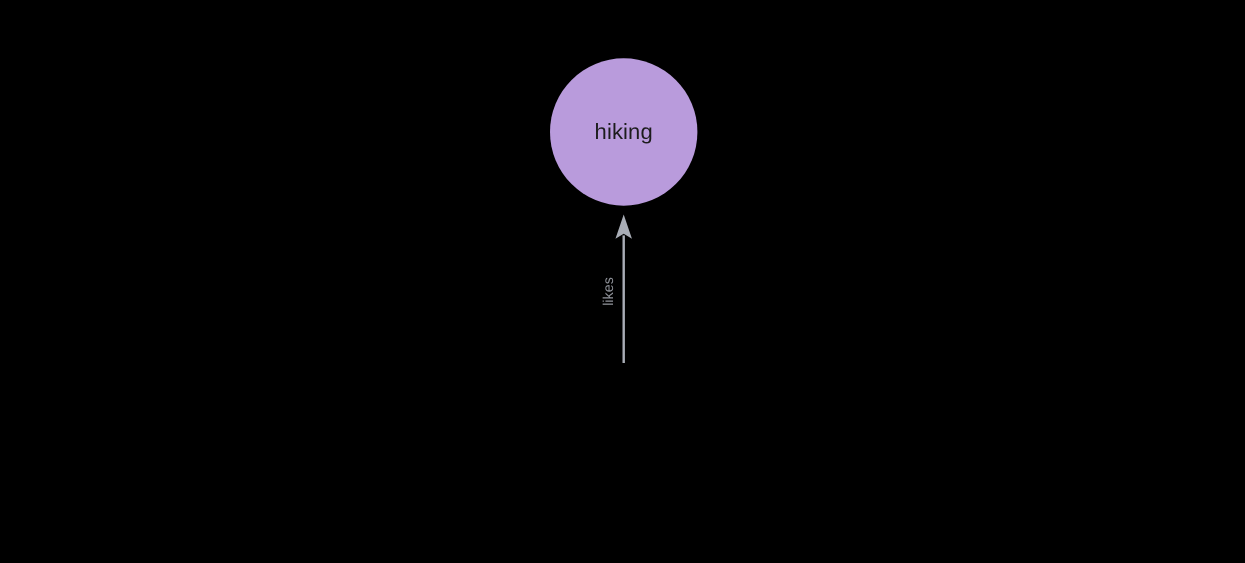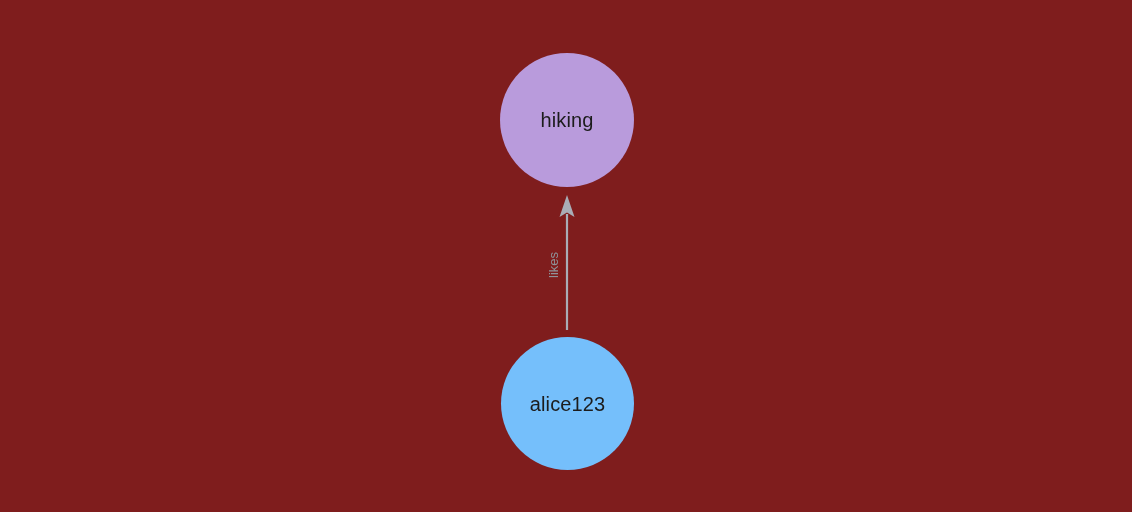--- a/index.html
+++ b/index.html
@@ -9,21 +9,21 @@
   body {
     width: 1132px;
     height: 512px;
     overflow: hidden;
     font-family: "Liberation Sans", sans-serif;
   }
   #graph-canvas {
     position: relative;
     width: 1132px;
     height: 512px;
-    background: #7f1d1d;
+    background: #000000;
   }
   .graph-svg {
     position: absolute;
     left: 0;
     top: 0;
     width: 1132px;
     height: 512px;
   }
   .node {
     position: absolute;
@@ -81,17 +81,14 @@
       <polygon points="567,195 574.5,217 567,212.5 559.5,217" fill="#a9adb6"></polygon>
     </g>
   </svg>
 
   <div class="edge-label">likes</div>
 
   <div class="node" id="node-hiking">
     <span class="node-label">hiking</span>
   </div>
 
-  <div class="node" id="node-alice123">
-    <span class="node-label">alice123</span>
-  </div>
 
 </div>
 
 </body></html>

